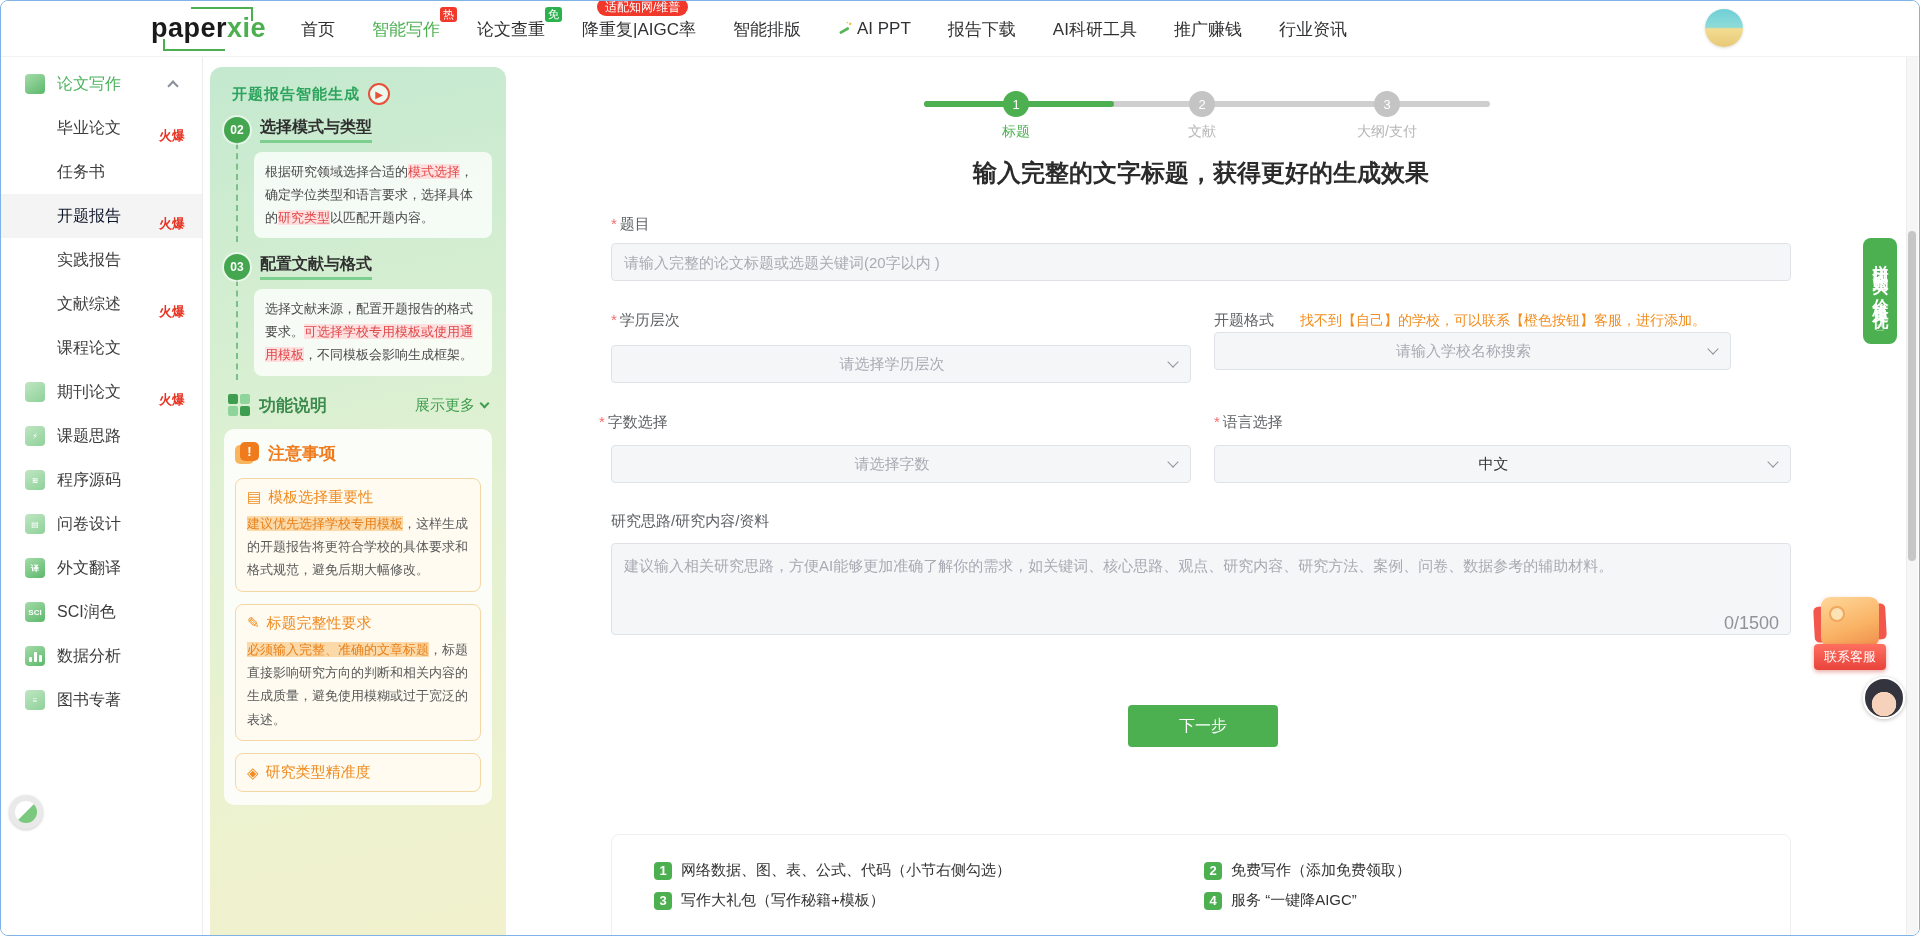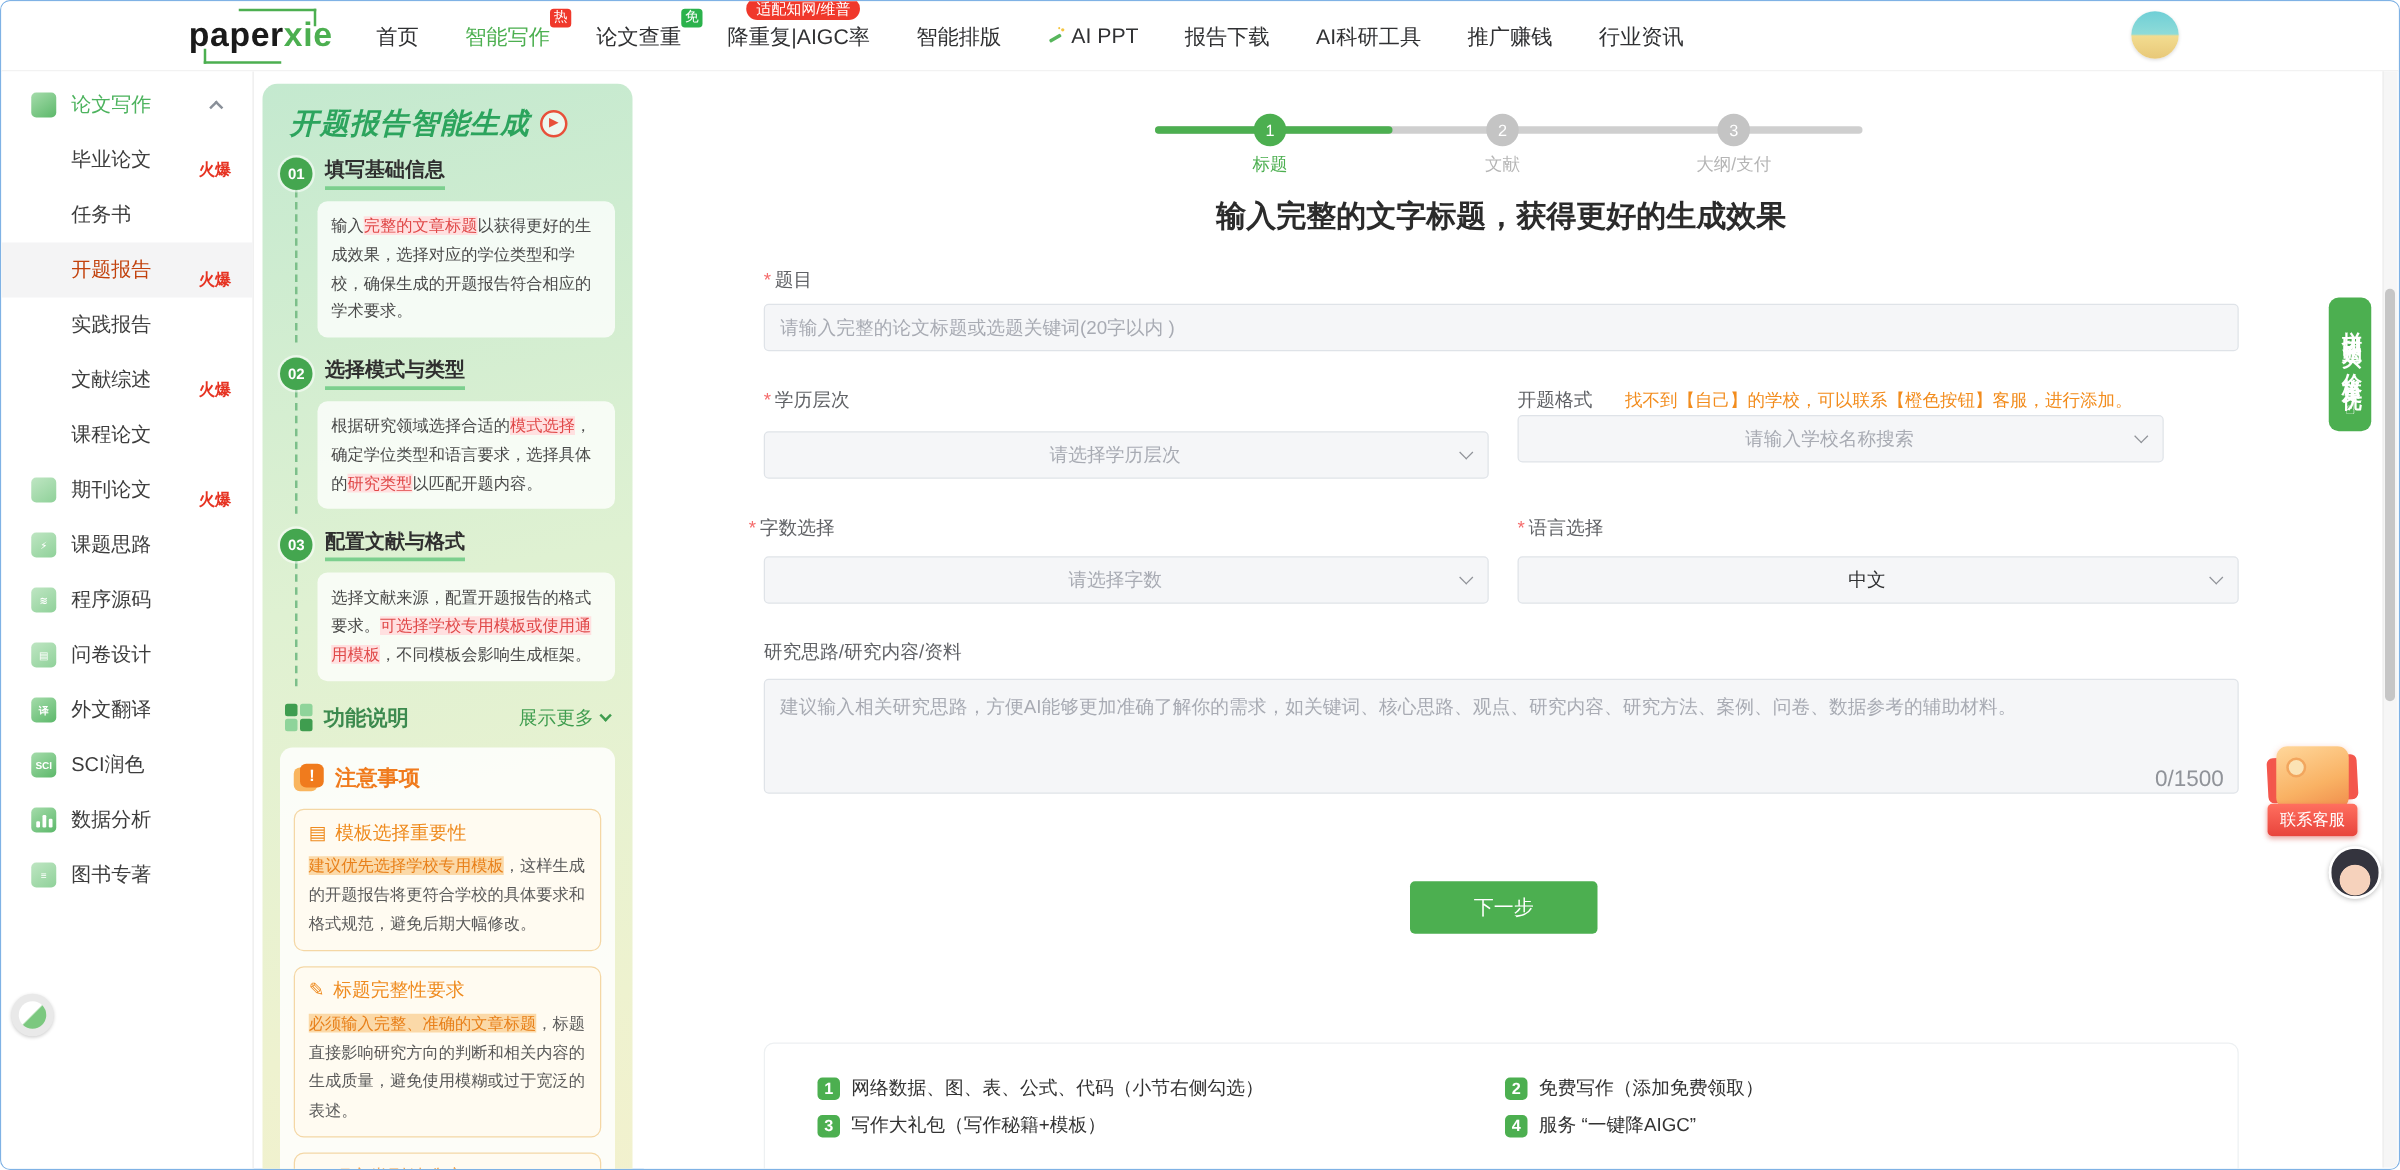--- a/index.html
+++ b/index.html
@@ -32,38 +32,38 @@
     background:linear-gradient(180deg,#6fcfd6 0%,#8edbd8 48%,#f2dc90 52%,#e8c878 100%);
     box-shadow:0 1px 3px rgba(0,0,0,.15); cursor:pointer; }
 
   
   #sidebar { position:absolute; top:56px; left:0; width:202px; bottom:0; background:#fff;
     border-right:1px solid #ececec; padding-top:5px; z-index:10; }
   .sb-row { position:relative; height:44px; display:flex; align-items:center; cursor:pointer; }
   .sb-row .sb-label { font-size:16px; color:#3d3d3d; }
   .sb-row.parent .sb-label { color:#4db35e; }
   .sb-row.active { background:#f4f4f5; }
-  .sb-row.active .sb-label { color:#c2410c;text-align:right; }
+  .sb-row.active .sb-label { color:#0f172a;text-align:right; }
   .sb-icon { position:absolute; left:24px; width:20px; height:20px; border-radius:4px;
     background:linear-gradient(145deg,#a5dcab 0%,#5cb86a 100%); color:#fff;
     font-size:8px; font-weight:bold; display:flex; align-items:center; justify-content:center; }
   .sb-icon.light { background:linear-gradient(145deg,#bfe6c3,#8fd199); }
   .sb-label { margin-left:56px; }
   .sb-badge { position:absolute; left:158px; font-size:13px; font-weight:bold; color:#e63322;margin-top:16px; }
   .sb-chevron { position:absolute; left:168px; width:8px; height:8px; border-left:2px solid #8a9099;
     border-top:2px solid #8a9099; transform:rotate(45deg); top:20px; }
   .sb-bars { display:flex; align-items:flex-end; gap:2px; height:12px; }
   .sb-bars i { display:block; width:3px; background:#fff; border-radius:1px; }
 
   
   #panel { position:absolute; left:209px; top:66px; width:296px; height:1060px; border-radius:12px;
     background:linear-gradient(168deg,#c4e9cf 0%,#dff1d2 38%,#eef2cf 70%,#f7f0cc 100%);
     padding:16px 14px; z-index:5; }
   .panel-title-row { display:flex; align-items:center; gap:8px; padding-left:8px; }
-  .panel-title { font-size:23px; font-weight:bold; color:#2ca45d; letter-spacing:1px;font-style:italic; }
+  .panel-title { font-size:15px; font-weight:bold; color:#2ca45d; letter-spacing:1px; }
   .play-icon { width:22px; height:22px; border-radius:50%; border:2px solid #e8503a;
     background:rgba(255,255,255,.65); color:#e8503a; font-size:10px; display:flex;
     align-items:center; justify-content:center; cursor:pointer; }
   .step { margin-top:12px; }
   .step-head { display:flex; align-items:center; gap:10px; }
   .step-num { width:26px; height:26px; border-radius:50%; background:#44a64f; color:#fff;
     font-size:12px; font-weight:bold; display:flex; align-items:center; justify-content:center;
     box-shadow:0 0 0 2px rgba(255,255,255,.55); flex:none; }
   .step-title { font-size:16px; font-weight:bold; color:#2f2f2f; border-bottom:3px solid #7ccf8e; padding-bottom:2px; }
   .step-body { margin-left:12px; border-left:2px dashed #7cbf8a; padding:9px 0 4px 16px; }
@@ -271,29 +271,20 @@
       <span class="sb-label">图书专著</span>
     </div>
   </div>
 
   <div id="panel">
     <div class="panel-title-row">
       <span class="panel-title">开题报告智能生成</span>
       <span class="play-icon">▶</span>
     </div>
 
-    <div class="step">
-      <div class="step-head">
-        <span class="step-num">01</span>
-        <span class="step-title">填写基础信息</span>
-      </div>
-      <div class="step-body">
-          <div class="step-card"><span>输入</span><span class="hl-red">完整的文章标题</span><span>以获得更好的生成效果，选择对应的学位类型和学校，确保生成的开题报告符合相应的学术要求。</span></div>
-        </div>
-    </div>
 
     <div class="step">
       <div class="step-head">
         <span class="step-num">02</span>
         <span class="step-title">选择模式与类型</span>
       </div>
       <div class="step-body">
           <div class="step-card"><span>根据研究领域选择合适的</span><span class="hl-red">模式选择</span><span>，确定学位类型和语言要求，选择具体的</span><span class="hl-red">研究类型</span><span>以匹配开题内容。</span></div>
         </div>
     </div>

